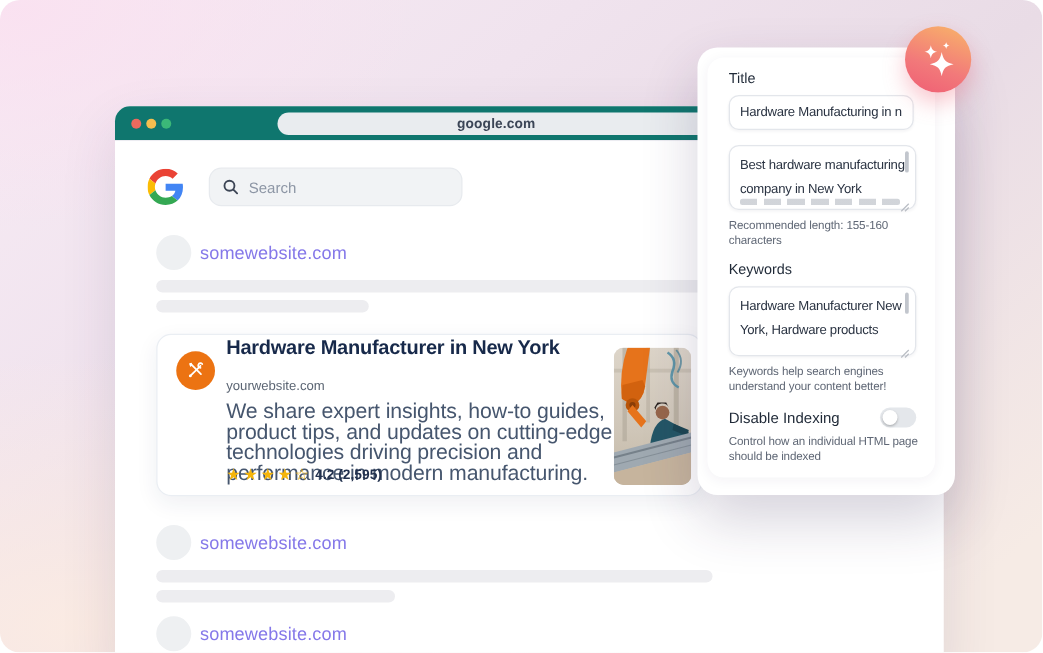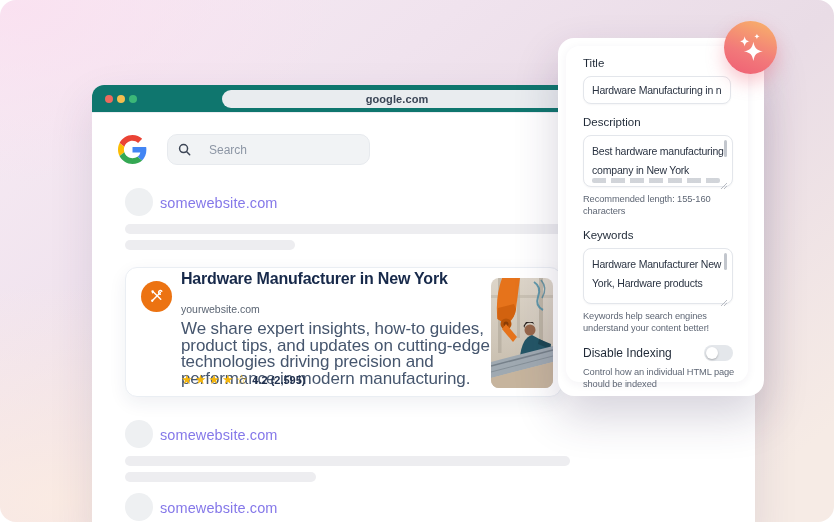--- a/index.html
+++ b/index.html
@@ -29,21 +29,21 @@
   .url-bar {
     position:absolute; left:130px; top:5px; width:350px; height:18px;
     background:#e9ecef; border-radius:9px; display:flex; align-items:center; justify-content:center;
   }
   .url-bar span { font-size:11px; font-weight:700; color:#3b4556; letter-spacing:.1px; }
 
   .g-logo { position:absolute; left:26px; top:50px; width:29px; height:29px; }
   .search-pill {
     position:absolute; left:75px; top:49px; width:203px; height:31px;
     background:#f1f3f5; border:1px solid #e7eaee; border-radius:10px;
-    display:flex; align-items:center; padding:0 10px; gap:18px;
+    display:flex; align-items:center; padding:0 10px; gap:8px;
   }
   .search-pill input {
     border:none; background:transparent; outline:none; font-size:12px; color:#3c4555; width:150px;
     font-family:"Liberation Sans", sans-serif;
   }
   .search-pill input::placeholder { color:#8d96a5; }
 
   .avatar { position:absolute; width:28px; height:28px; border-radius:50%; background:#eef0f2; }
   .domain-link { position:absolute; font-size:14.5px; font-weight:400; color:#8578e9; letter-spacing:.1px; cursor:pointer;text-align:center; }
   .bar { position:absolute; height:10px; border-radius:6px; background:#ededf0; }
@@ -231,21 +231,20 @@
     <div class="avatar" style="left:33px; top:408px;"></div>
     <div class="domain-link" style="left:68px; top:415px;">somewebsite.com</div>
   </div>
 
   <div class="panel-back"></div>
   <div class="panel-front">
 
     <div class="p-label">Title</div>
     <input class="p-input" type="text" value="Hardware Manufacturing in n..." style="">
 
-    <div class="p-label">Description</div>
     <div class="field-wrap">
       <textarea class="p-textarea ta-desc" style="">Best hardware manufacturing company in New York</textarea>
       <div class="clipped-line"></div>
       <div class="scroll-thumb"></div>
       <div class="resize-grip">
         <svg width="8" height="8" viewBox="0 0 8 8" stroke="#b9bdc4" stroke-width="1">
           <line x1="1" y1="7" x2="7" y2="1"></line>
             <line x1="4" y1="7" x2="7" y2="4"></line>
         </svg>
       </div>

